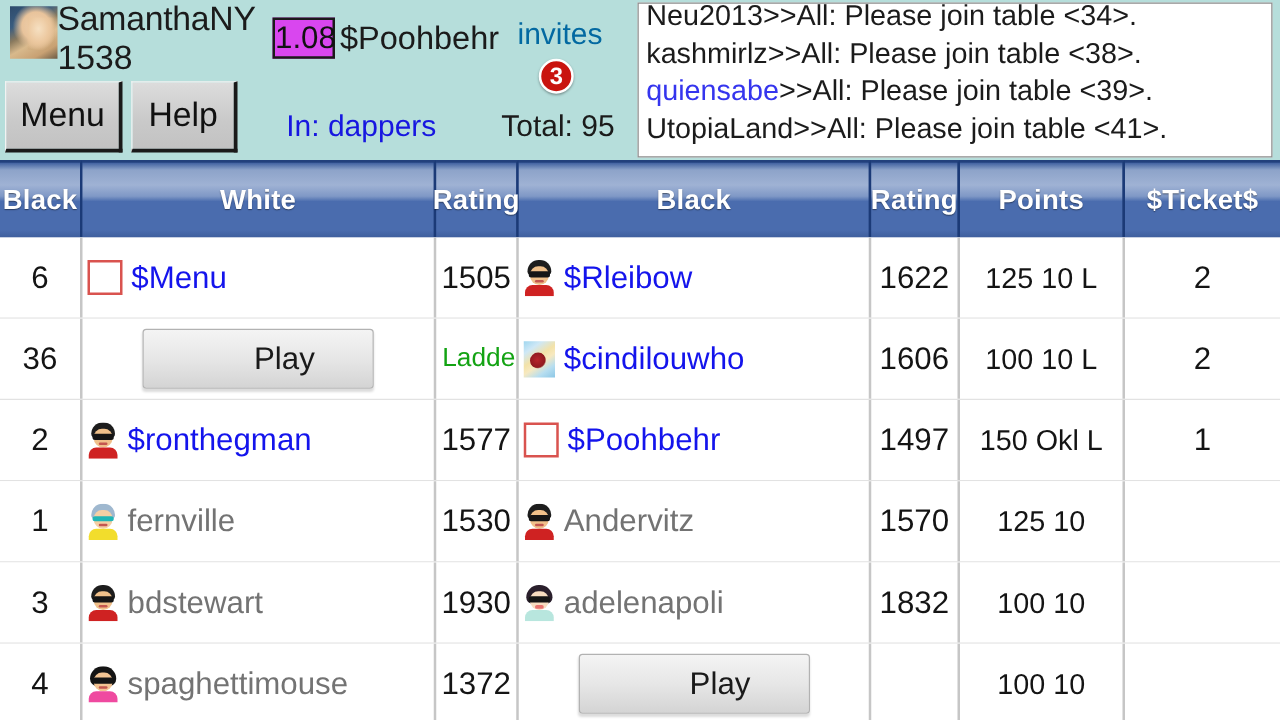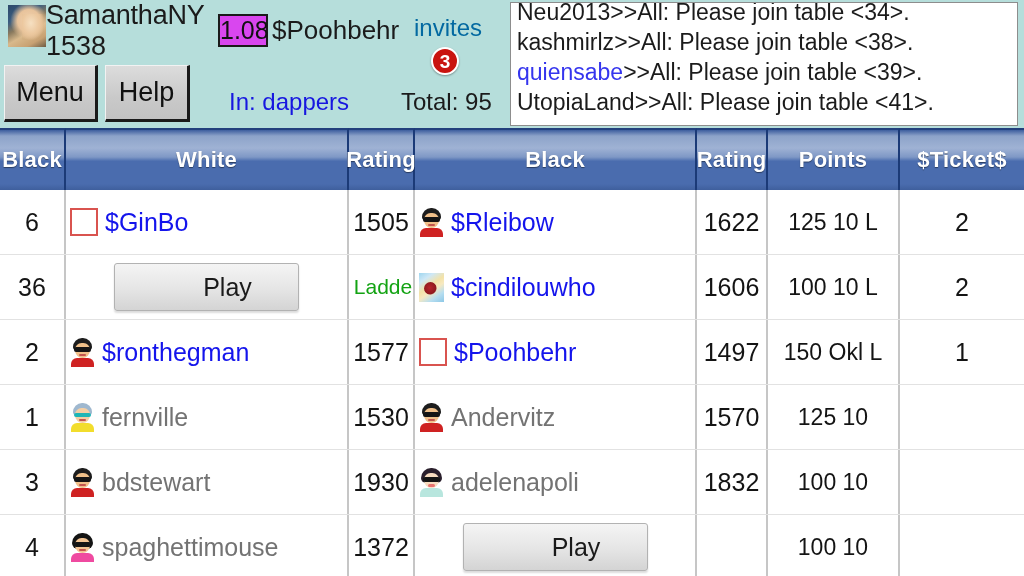--- a/index.html
+++ b/index.html
@@ -405,21 +405,21 @@
         <span>$Ticket$</span>
       </div>
     </div>
 
   <div class="tbl-body" id="tbl-body">
       <div class="trow">
         <div class="tcell center" style="width: 66px;">6</div>
         <div class="tcell left" style="width: 283px;">
           <div class="player">
             <span class="av empty"></span>
-            <span class="pname link">$GinBo</span>
+            <span class="pname link">$Menu</span>
           </div>
         </div>
         <div class="tcell center" style="width: 66px;">
           <span>1505</span>
         </div>
         <div class="tcell left" style="width: 282px;">
           <div class="player">
             <span class="av m-dark">
               <span class="hair"></span>
               <span class="face"></span>

